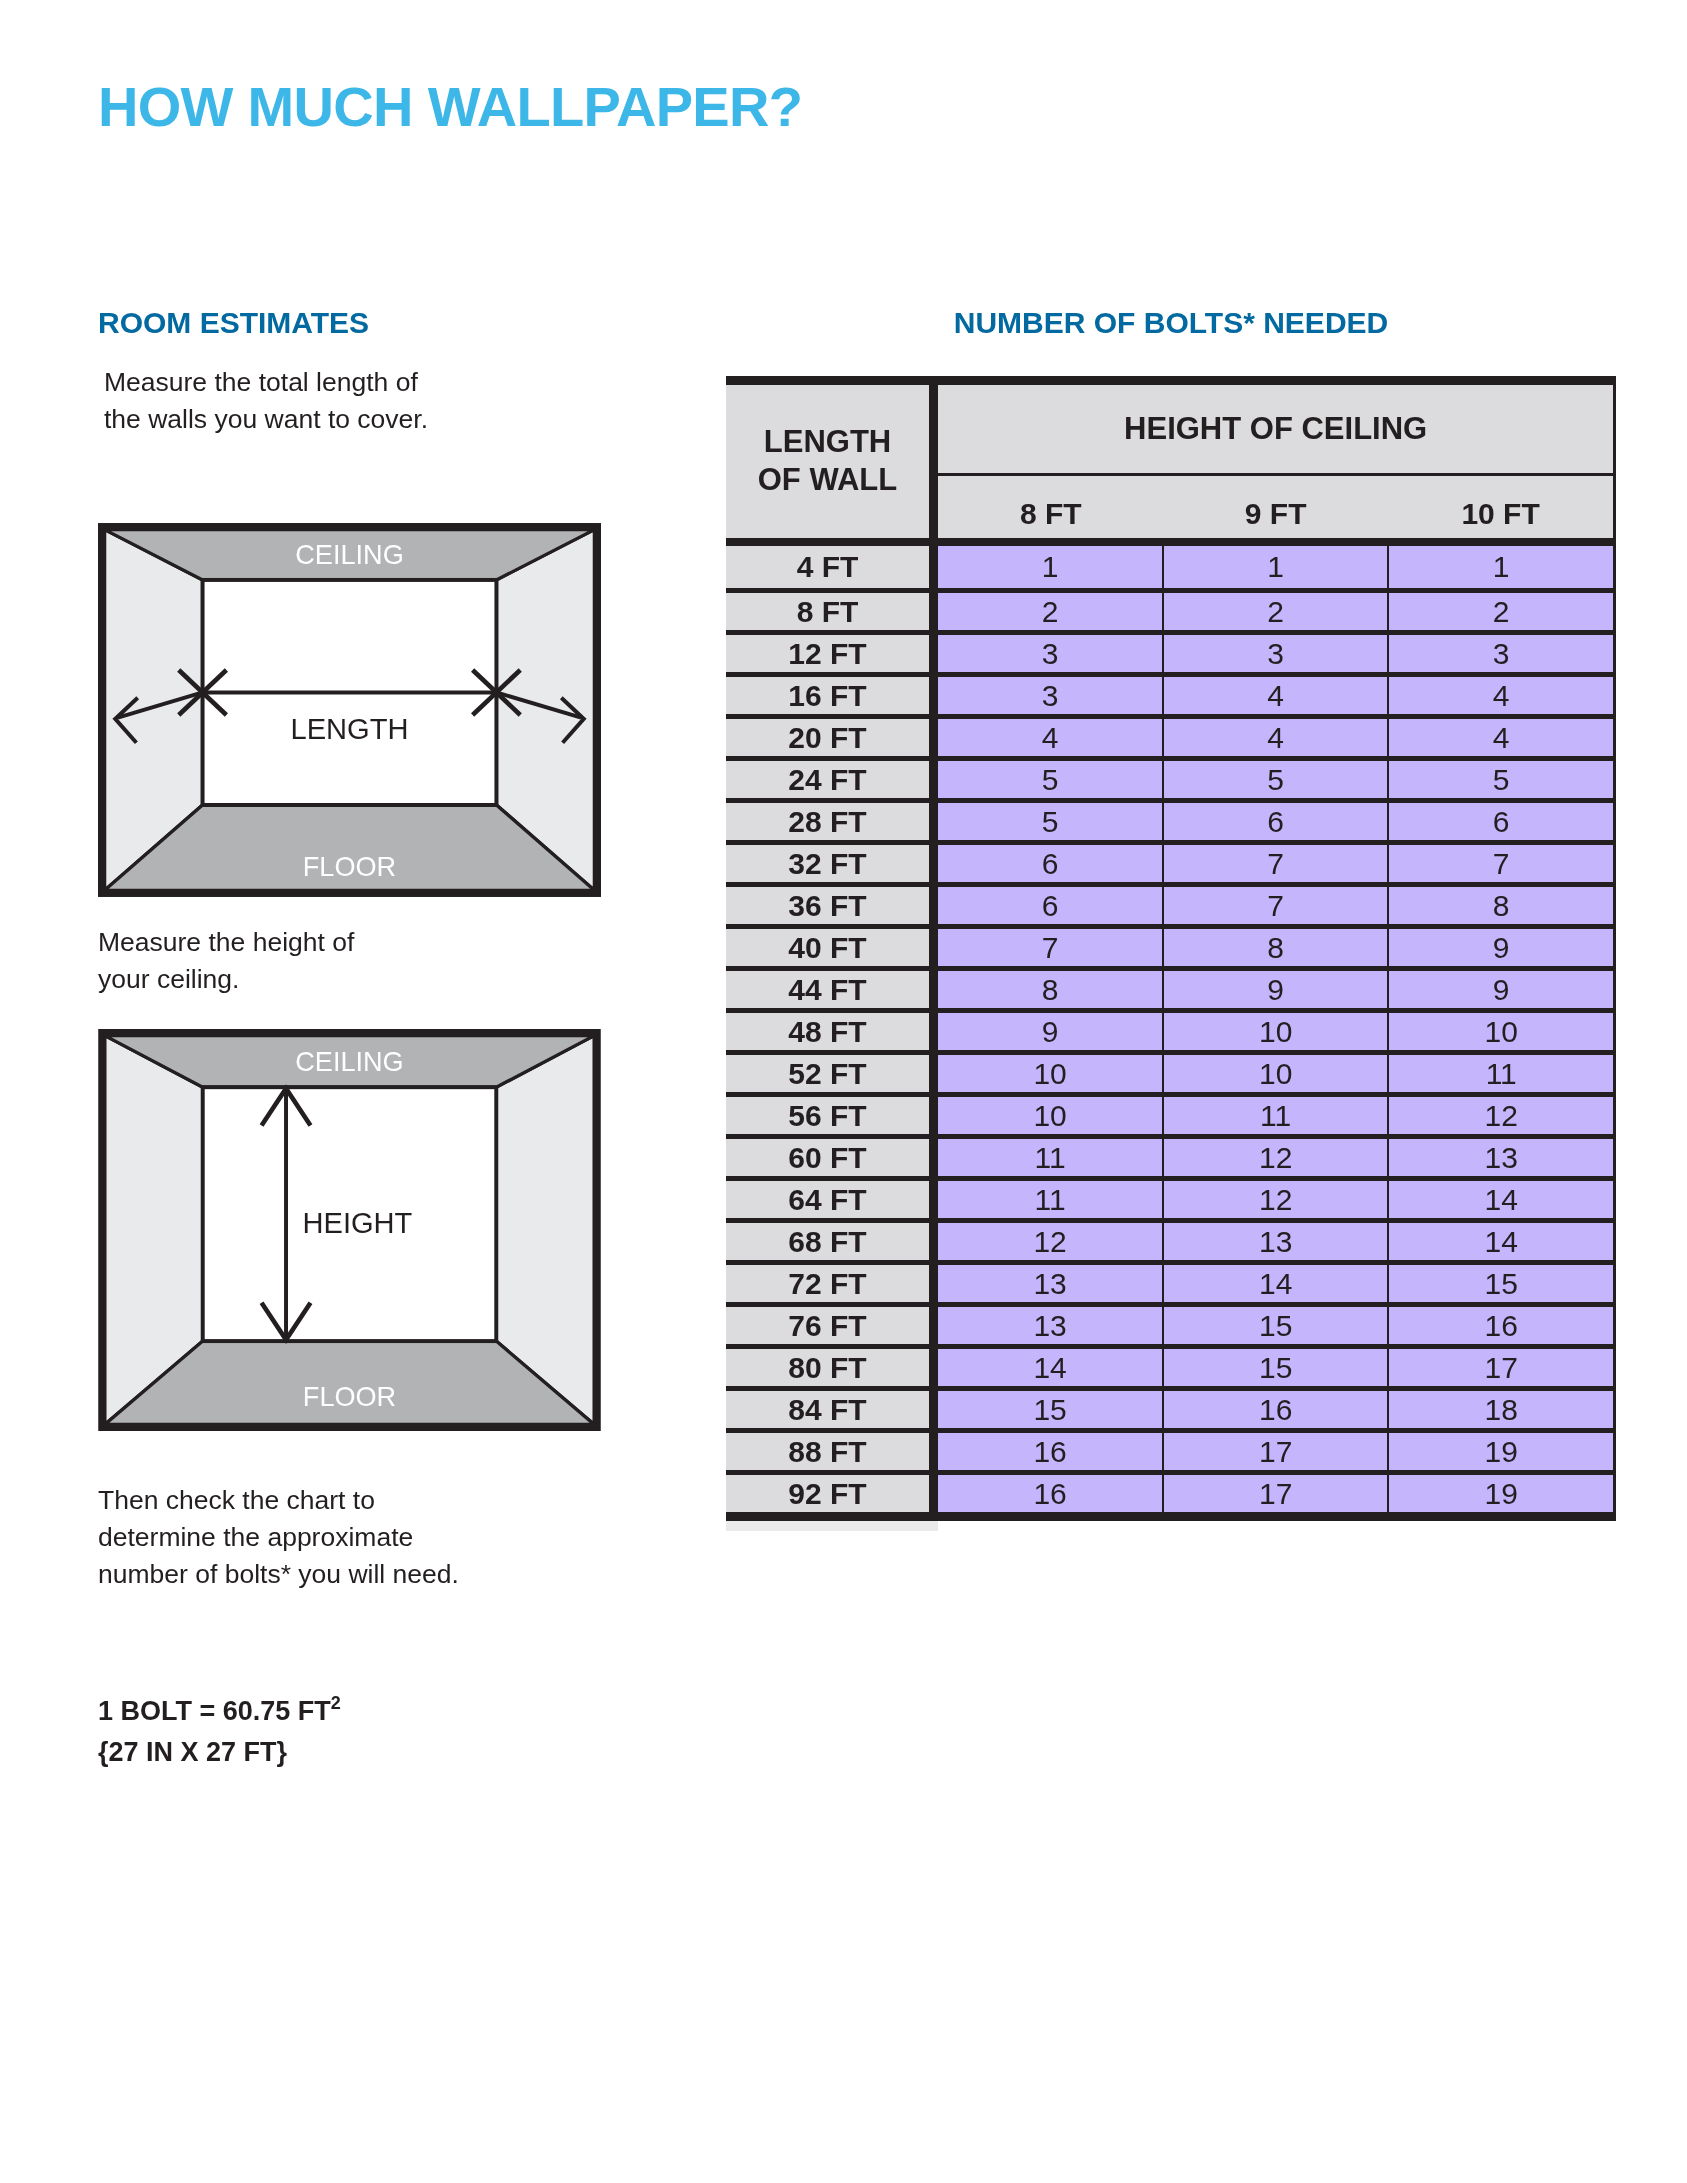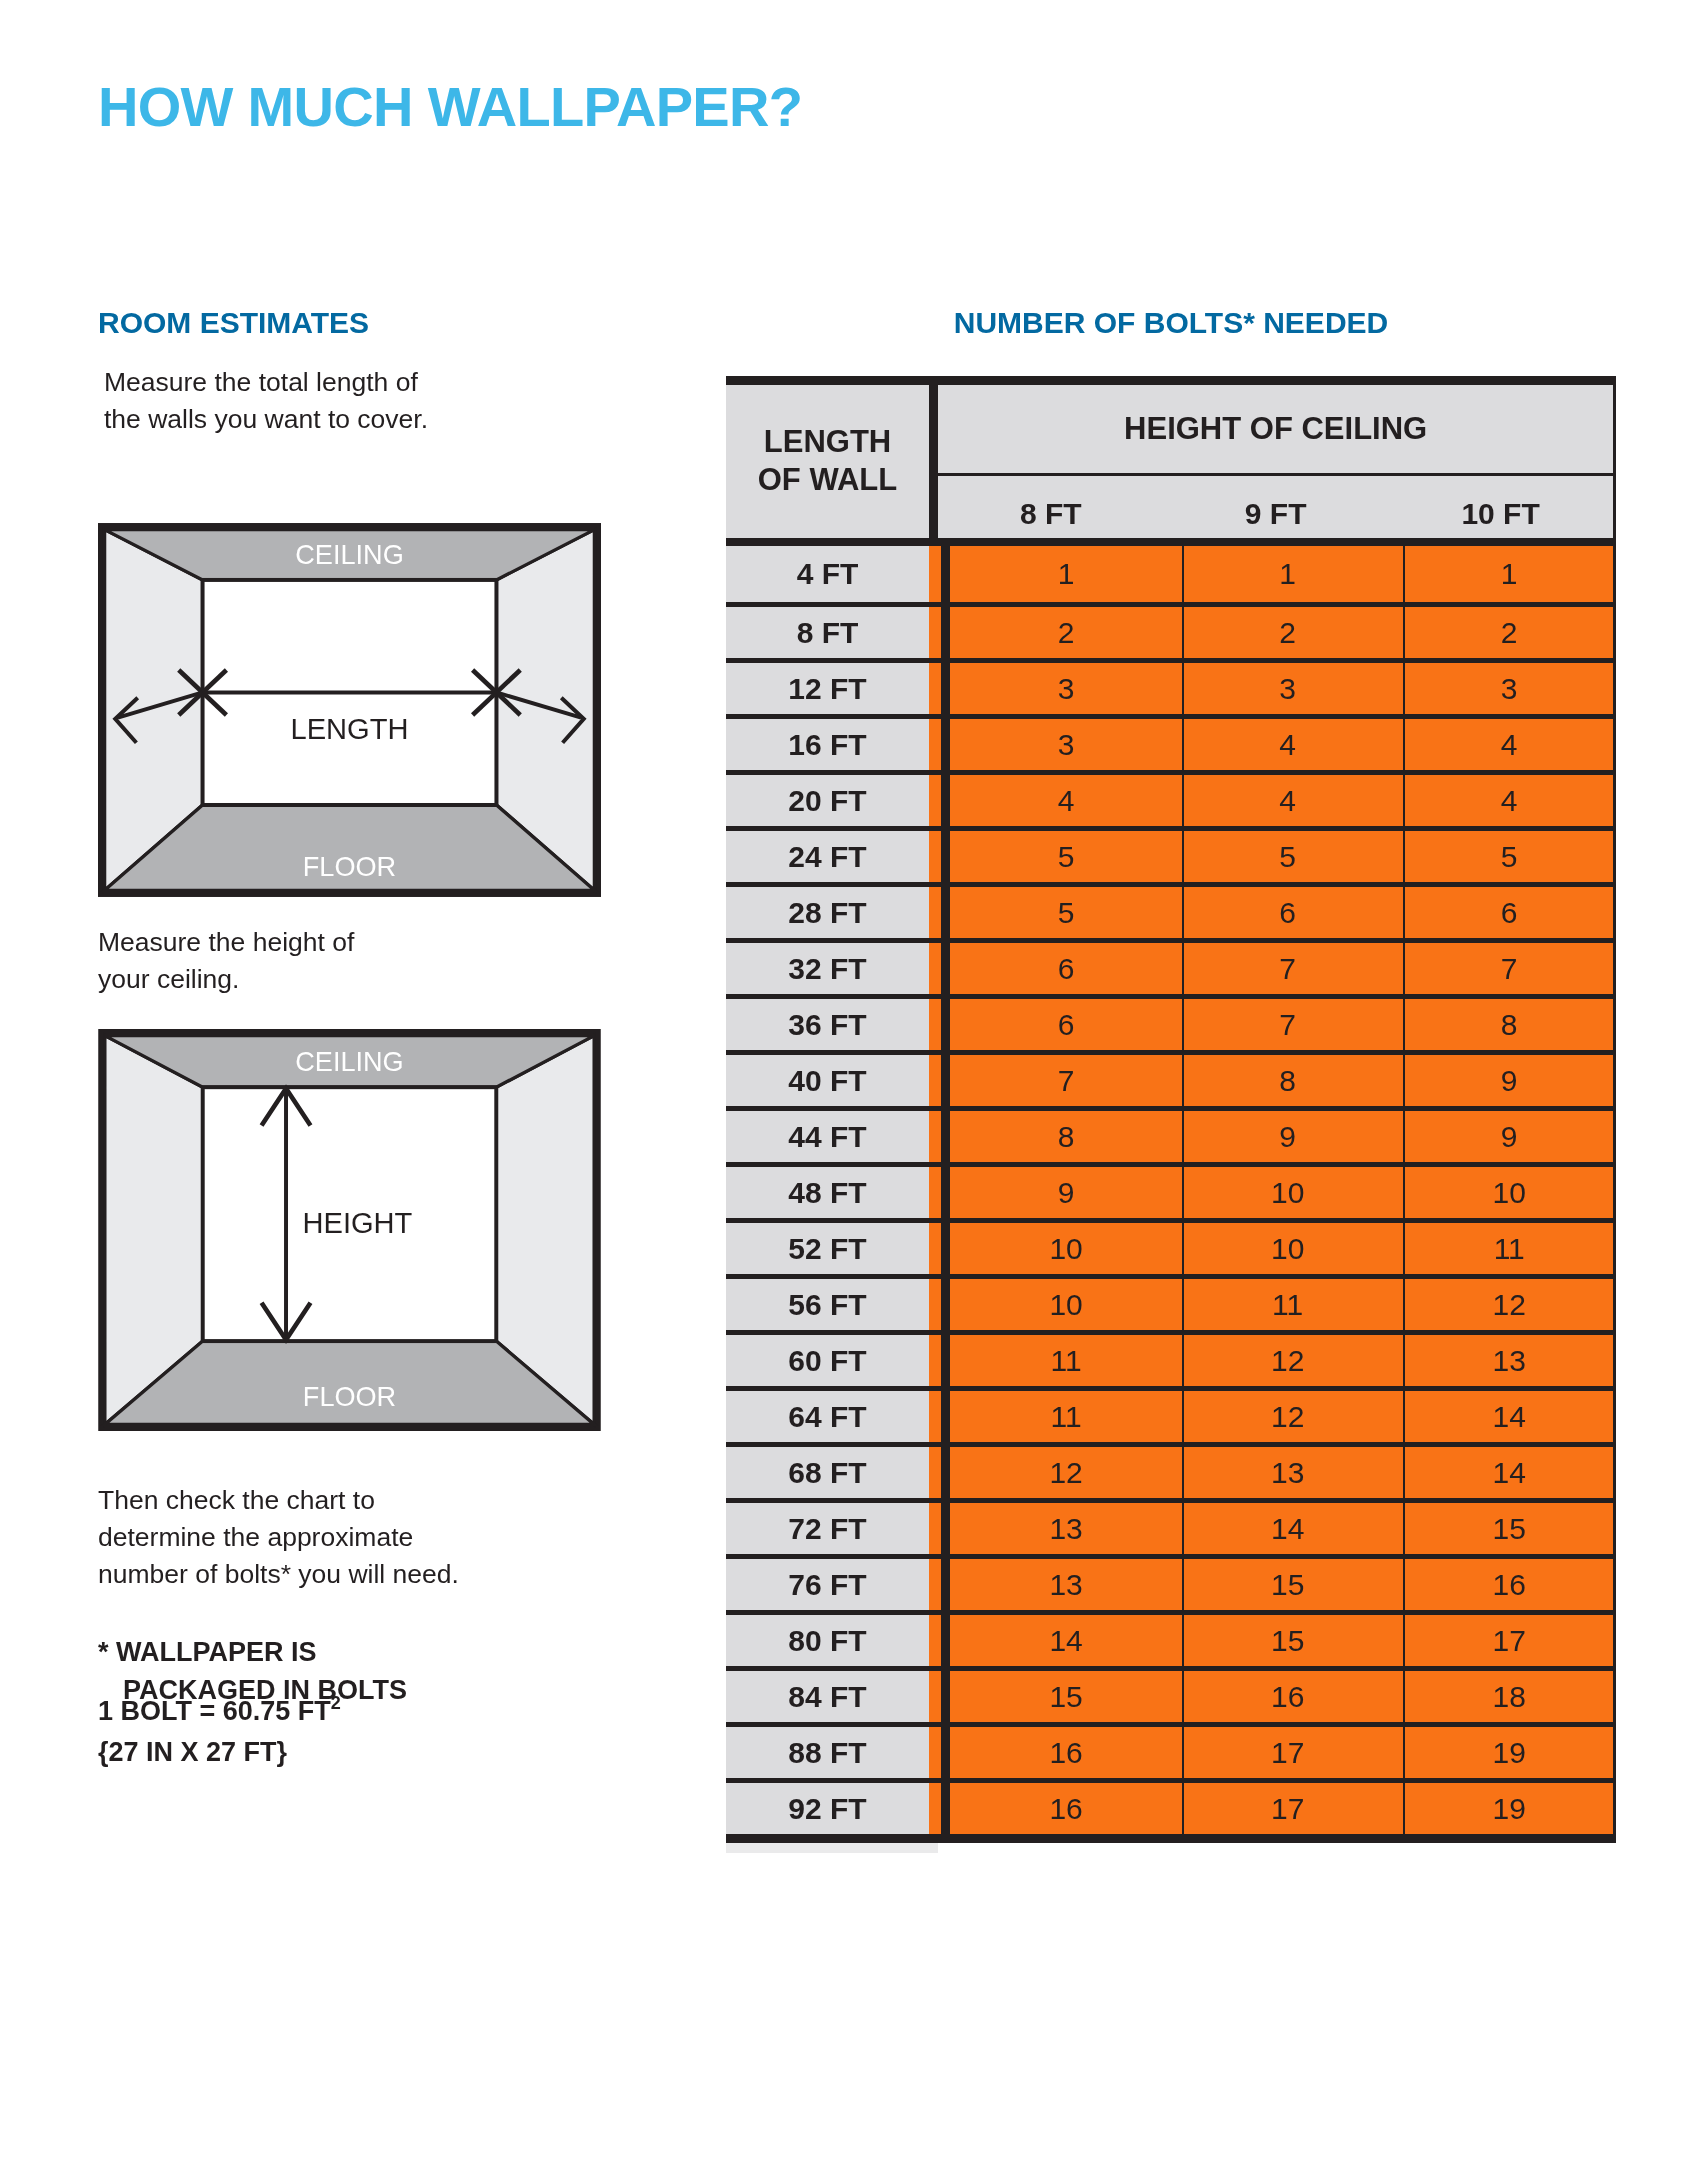--- a/index.html
+++ b/index.html
@@ -57,21 +57,21 @@
   .t-headright { flex:1; display:flex; flex-direction:column; background:#dcdcde;text-align:right; }
   .t-group {
     height:91px; display:flex; align-items:center; justify-content:center;
     font-weight:700; font-size:31px; border-bottom:3.3px solid #231f20;
   }
   .t-subs { flex:1; display:flex; }
   .t-sub {
     flex:1; display:flex; align-items:flex-end; justify-content:center;
     padding-bottom:6.6px; font-weight:700; font-size:30px;
   }
-  .t-row { display:flex; height:56px; border-right:3.3px solid #231f20; background:#f97316;gap:12px; }
+  .t-row { display:flex; height:42px; border-right:3.3px solid #231f20; background:#c4b5fd; }
   .t-rows .t-row + .t-row { border-top:5.3px solid #231f20; }
   .t-rowlabel {
     width:203px; flex:none; background:#dcdcde;
     display:flex; align-items:center; justify-content:center;
     font-weight:700; font-size:30px;
   }
   .t-val { flex:1; display:flex; align-items:center; justify-content:center; font-size:30px; }
   .t-val + .t-val { border-left:2.6px solid #231f20; }
   .t-stub { height:10.6px; width:212px; background:rgba(220,220,222,0.6); }
 </style>
@@ -134,24 +134,20 @@
     </g>
     <text class="dim-label" x="392" y="308" text-anchor="middle">HEIGHT</text>
   </svg>
 
   <div class="abs copy p3">
     <div>Then check the chart to</div>
     <div>determine the approximate</div>
     <div>number of bolts* you will need.</div>
   </div>
 
-  <div class="abs foot">
-    <div>* WALLPAPER IS</div>
-    <div class="indent">PACKAGED IN BOLTS</div>
-  </div>
 
   <div class="abs boltinfo">
     <div>
       <span>1 BOLT = 60.75 FT</span><span class="sup">2</span>
     </div>
     <div>{27 IN X 27 FT}</div>
   </div>
 
   <h2 class="abs sec-heading table-heading">NUMBER OF BOLTS* NEEDED</h2>
 

